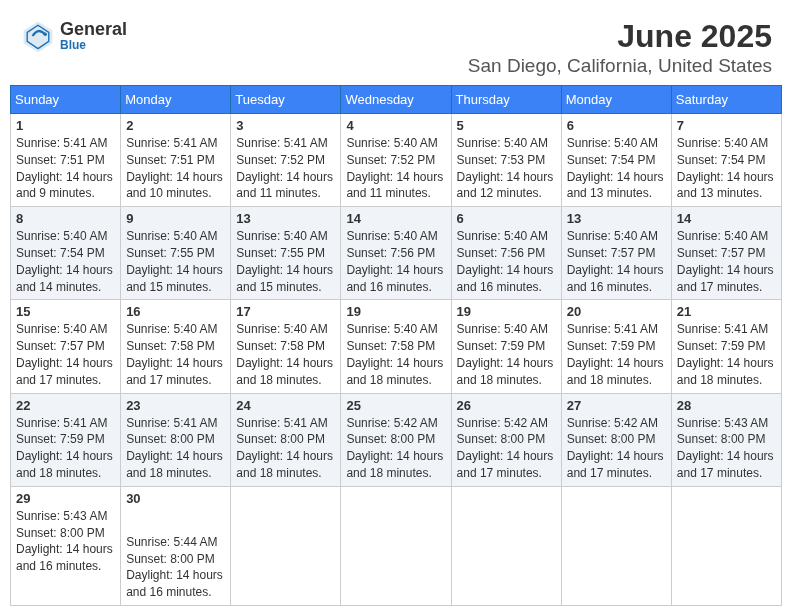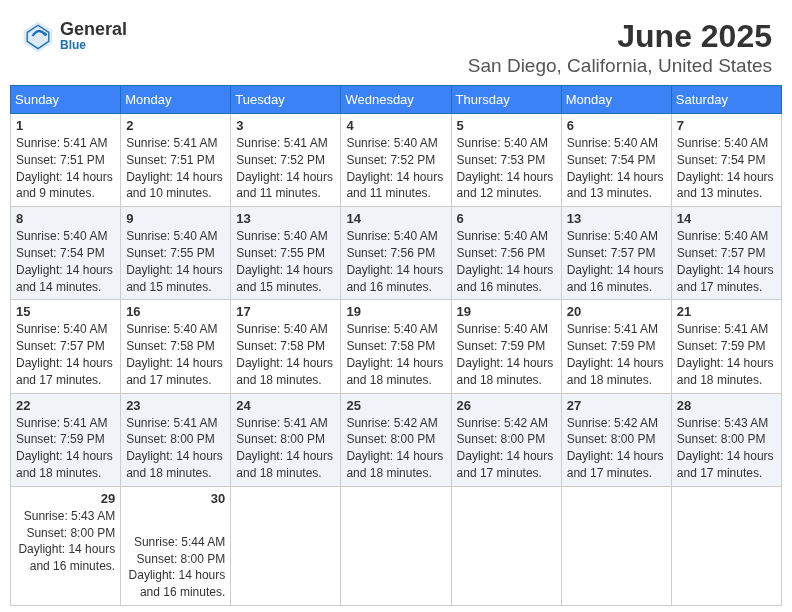--- a/index.html
+++ b/index.html
@@ -95,21 +95,20 @@
       color: #333;
     }
     td.empty {
       background: #f9f9f9;
     }
     .week-row td {
       height: 88px;
     }
     .last-row td {
       height: 87px;
-      text-align: right;
     }
   </style>
 </head>
 <body>
 
 <div class="header">
   <div class="logo">
     <svg class="logo-icon" viewBox="0 0 40 40">
       <polygon points="20,4 36,14 36,28 20,38 4,28 4,14" fill="#1a6fb5" opacity="0.15"></polygon>
       <polygon points="20,8 32,16 32,26 20,34 8,26 8,16" fill="none" stroke="#1a6fb5" stroke-width="1.5"></polygon>

